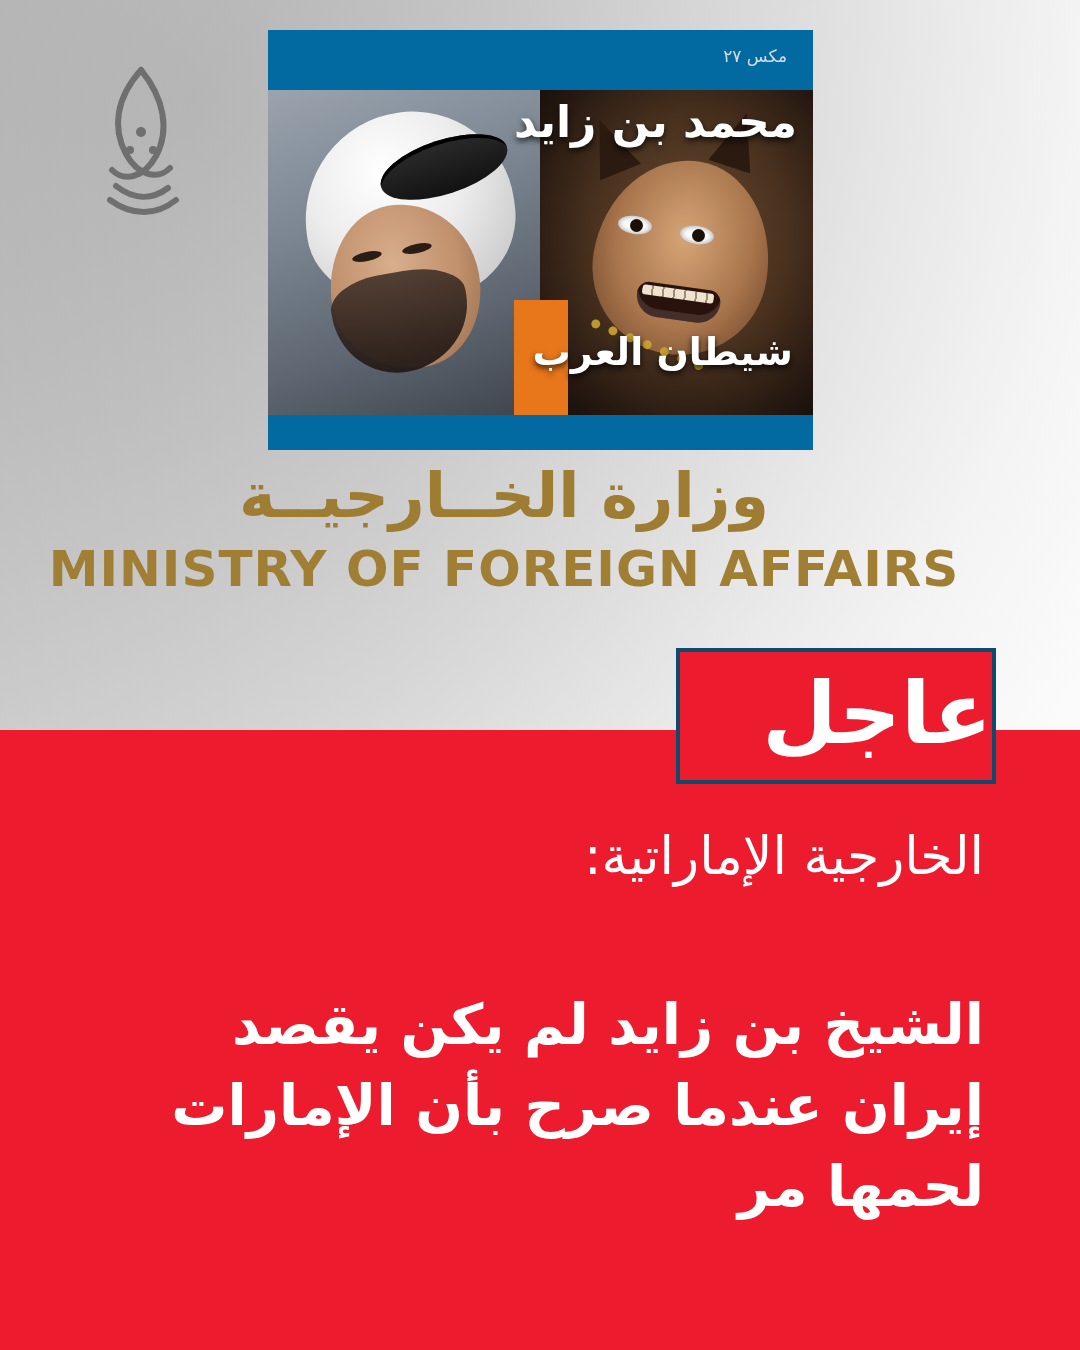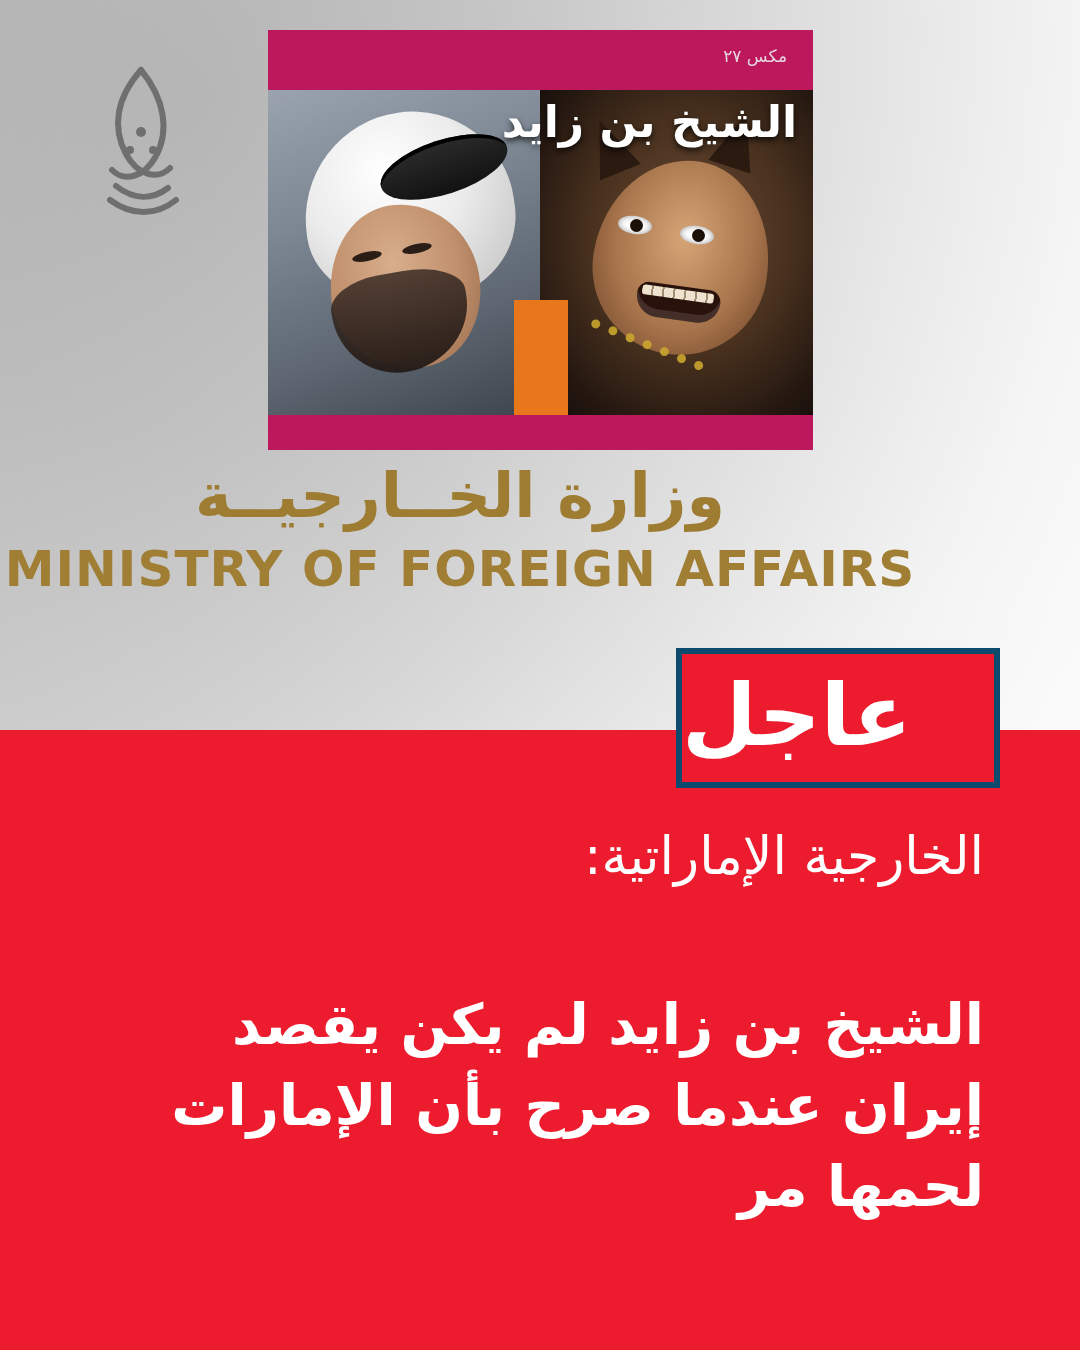--- a/index.html
+++ b/index.html
@@ -44,21 +44,21 @@
   }
   .aj-logo svg { display:block; width: 100%; height: 100%; }
 
   
   .photo-card {
     position: absolute;
     left: 268px;
     top: 30px;
     width: 545px;
     height: 420px;
-    background: #be185d;
+    background: #0369a1;
     overflow: hidden;
   }
   .photo-inner {
     position: absolute;
     left: 0; top: 60px;
     width: 545px;
     height: 325px;
     display: flex;
   }
   .photo-left {
@@ -230,20 +230,21 @@
   }
 
   
   .ministry {
     position: absolute;
     left: 0;
     top: 462px;
     width: 920px;
     text-align: center;
     color: #9c7b33;
+    padding-left: 44px;
   }
   .ministry-ar {
     font-size: 62px;
     font-weight: 700;
     letter-spacing: 10px;
     direction: rtl;
     color: #9e7d33;
     line-height: 1.1;
   }
   .ministry-en {
@@ -265,24 +266,24 @@
   }
 
   
   .urgent-badge {
     position: absolute;
     left: 676px;
     top: 648px;
     width: 312px;
     height: 128px;
     background: #ec1c2e;
-    border: 6px solid #0c4a6e;
+    border: 4px solid #0c4a6e;
     display: flex;
     align-items: center;
-    justify-content: flex-start;
+    justify-content: flex-end;
   }
   .urgent-text {
     color: #ffffff;
     font-size: 86px;
     font-weight: 700;
     direction: rtl;
     line-height: 1;
     margin-top: -6px;
   }
 
@@ -358,21 +359,22 @@
           <div class="pupil-r1"></div>
           <div class="pupil-r2"></div>
           <div class="mouth-r"></div>
           <div class="grin-teeth"></div>
           <div class="gold-chain"></div>
         </div>
       </div>
     </div>
     <div class="ph-orange"></div>
     <div class="ph-watermark">مكس ٢٧</div>
-    <div class="ph-name">الشيخ بن زايد</div>
+    <div class="ph-name">محمد بن زايد</div>
+    <div class="ph-sub">شيطان العرب</div>
   </div>
 
   <div class="ministry">
     <div class="ministry-ar">وزارة الخــارجيــة</div>
     <div class="ministry-en">MINISTRY OF FOREIGN AFFAIRS</div>
   </div>
 
   <div class="red-band"></div>
 
   <div class="urgent-badge">

